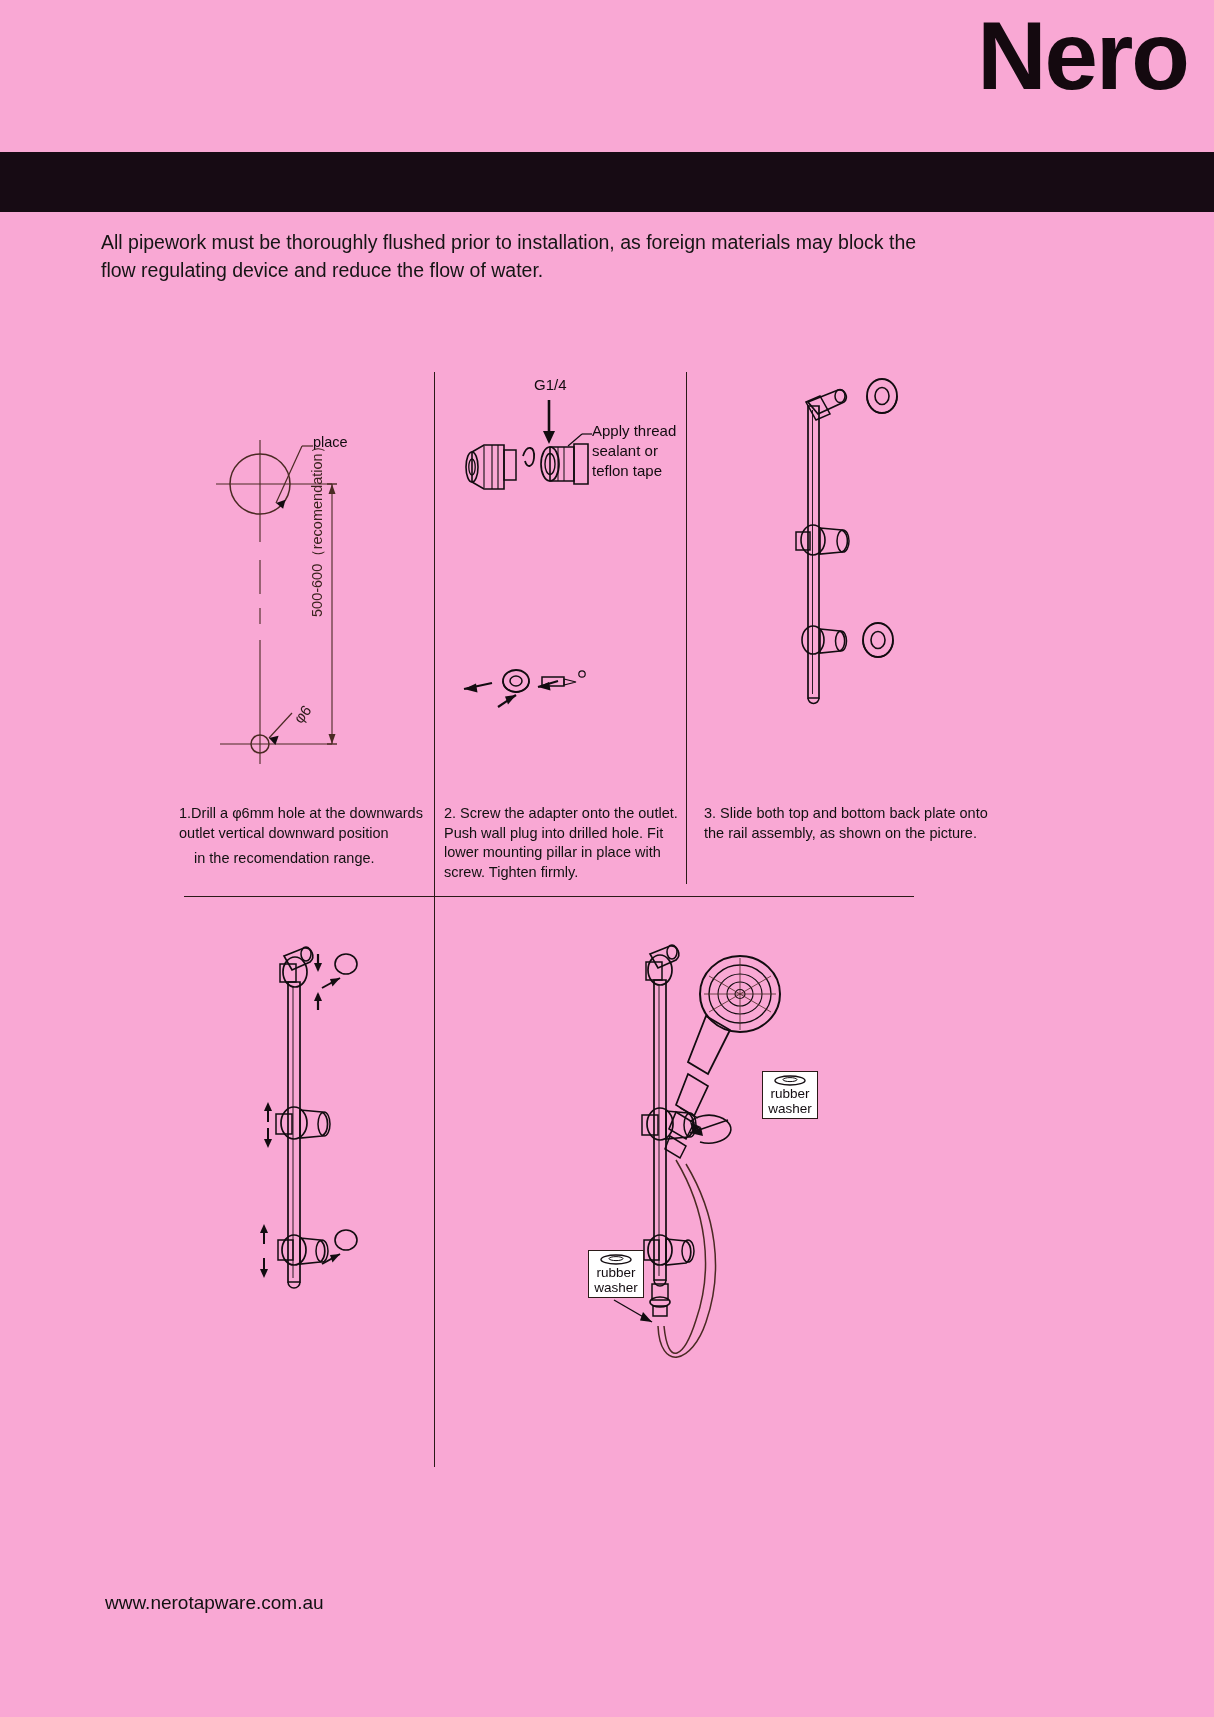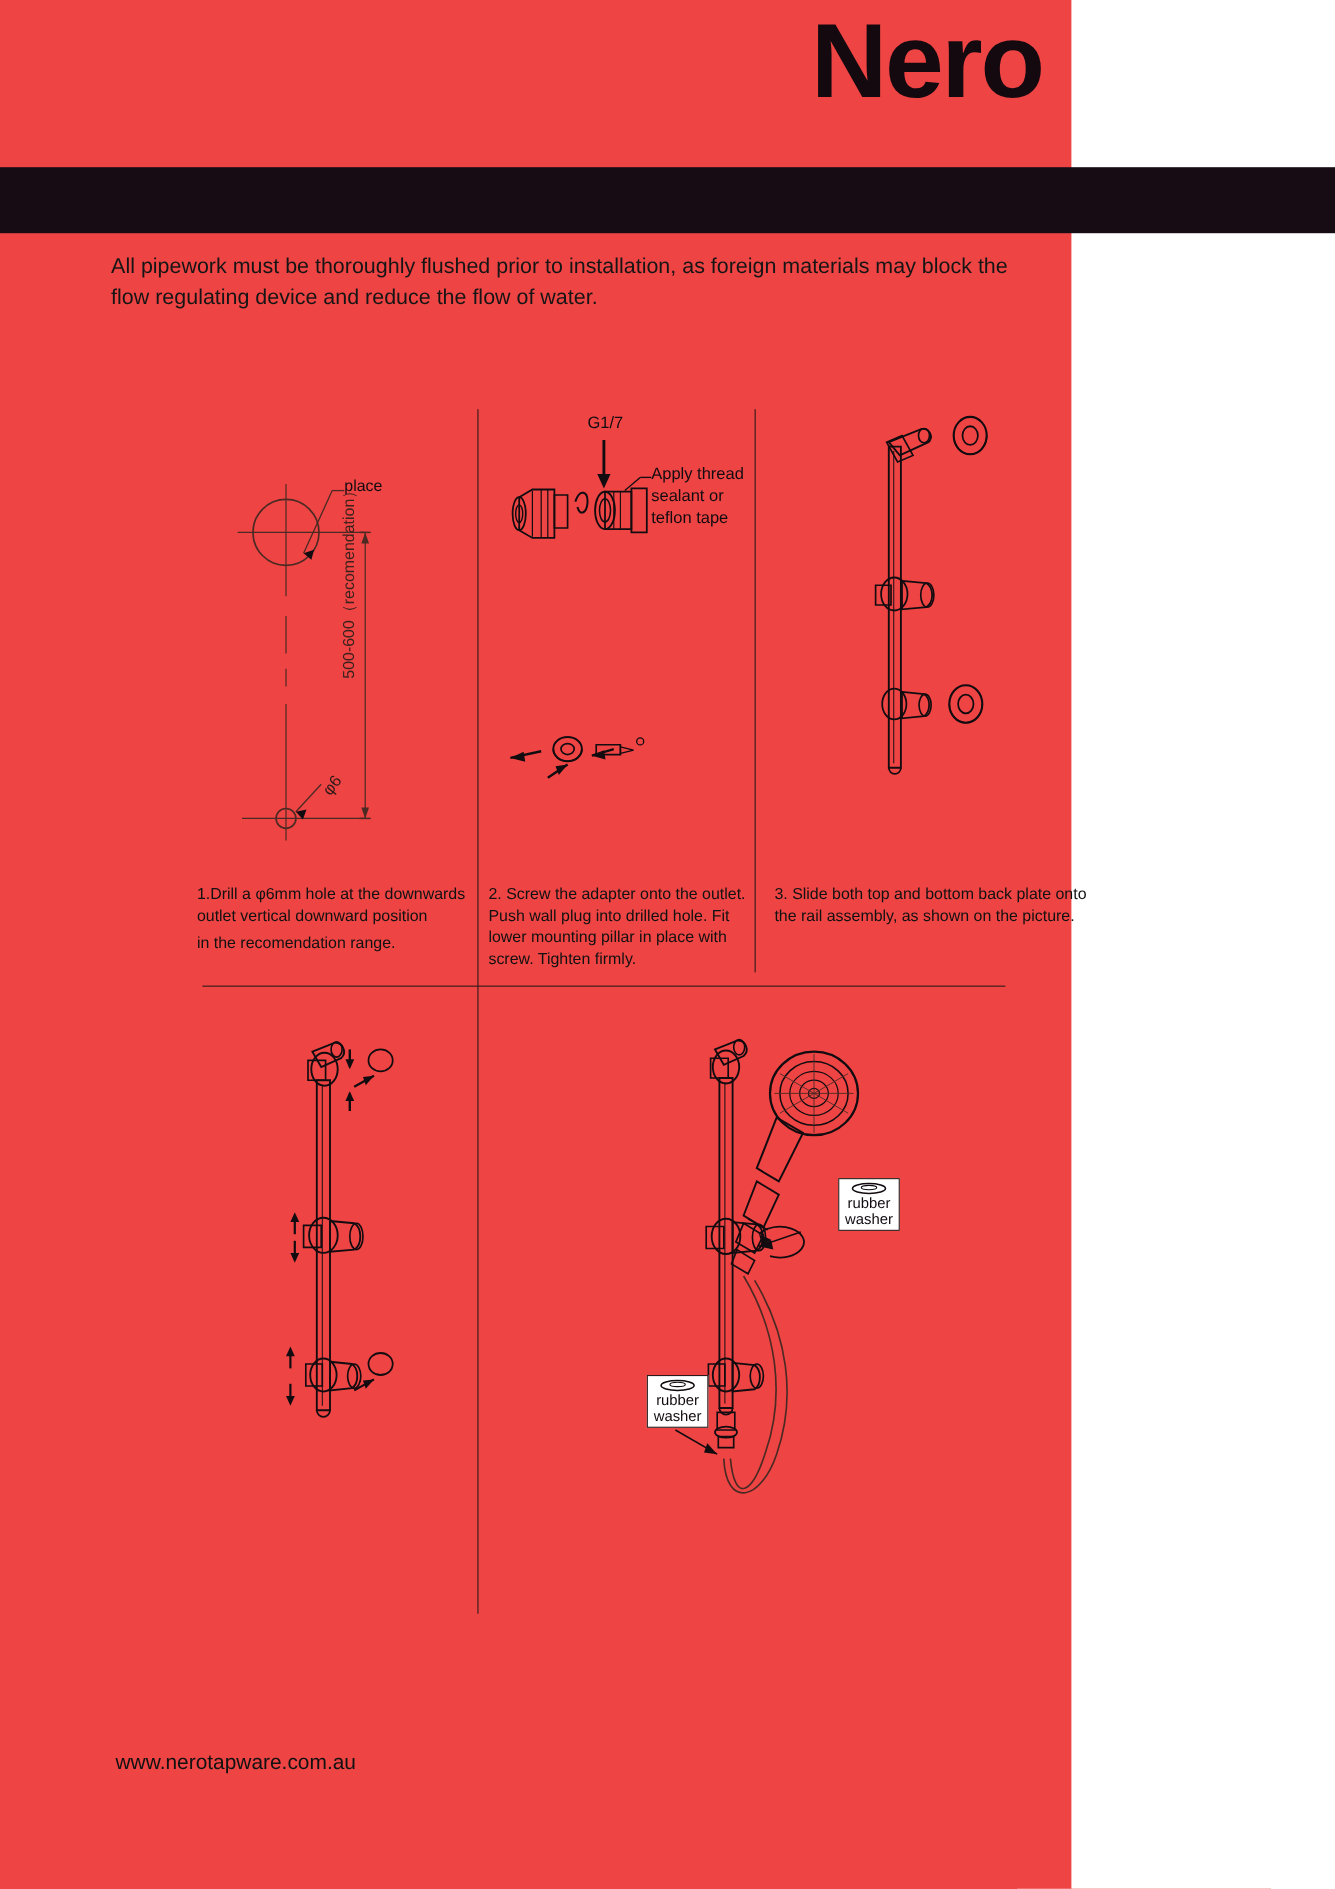--- a/index.html
+++ b/index.html
@@ -5,21 +5,21 @@
   * { box-sizing: border-box; }
   html, body { margin:0; padding:0; }
   body {
     width: 1214px; height: 1717px;
     background: #ffffff;
     font-family: "Liberation Sans", sans-serif;
     color: #1a1a1a;
     position: relative;
     overflow: hidden;
   }
-  .page { position: relative; width:974px; height:1717px; background:#ef4444; }
+  .page { position: relative; width:1214px; height:1717px; background:#f9a8d4; }
 
   
   .brand {
     position:absolute; right:26px; top:8px;
     font-family:"Liberation Sans", sans-serif;
     font-weight:700; font-size:96px; line-height:1;
     letter-spacing:-2px; color:#14090f;
   }
   .banner {
     position:absolute; left:0; top:152px; width:1214px; height:60px;
@@ -115,21 +115,21 @@
 
         <div style="position:absolute; left:128px; top:245px; font-size:14.5px; color:#3a221d;
                     transform:rotate(-90deg); transform-origin:0 0; white-space:nowrap;">500-600（recomendation）</div>
 
         <div style="position:absolute; left:110px; top:344px; font-size:15px; color:#2b1a18;
                     transform:rotate(-52deg); transform-origin:0 0; white-space:nowrap;">φ6</div>
       </div>
       <div class="caption" style="left:-1px; top:432px; width:262px;">
         <div>1.Drill a φ6mm hole at the downwards</div>
         <div>outlet vertical downward position</div>
-        <div style="margin-top:6px;">in the recomendation range.</div>
+        <div style="margin-top:6px;margin-left:15px;">in the recomendation range.</div>
       </div>
     </div>
 
     <div class="cell" style="left:446px; top:0px; width:240px; height:520px;">
       <div class="figure" style="left:0; top:0;">
         <svg width="240" height="400" viewBox="0 0 240 400">
 
           <line x1="103" y1="28" x2="103" y2="62" class="lnk" stroke-width="2.6"></line>
           <path d="M103 72 l-6 -13 h12 z" fill="#120c10"></path>
 
@@ -170,21 +170,21 @@
             <path d="M70 38 l-11 1.5 l3 8 z" fill="#120c10"></path>
 
             <path d="M96 20 l22 0 l0 9 l-22 0 z" class="lnk" stroke-width="1.5" fill="#1c1214"></path>
             <path d="M118 22 l12 3 l-12 3 z" class="lnk" stroke-width="1.2" fill="#1c1214"></path>
             <circle cx="136" cy="17" r="3.2" class="lnk" stroke-width="1.2" fill="#fff"></circle>
 
             <line x1="92" y1="30" x2="112" y2="24" class="lnk" stroke-width="2.2"></line>
             <path d="M92 30 l11 -5 l1.5 8.4 z" fill="#120c10"></path>
           </g>
         </svg>
-        <div style="position:absolute; left:88px; top:4px; font-size:15px; color:#120c10;">G1/7</div>
+        <div style="position:absolute; left:88px; top:4px; font-size:15px; color:#120c10;">G1/4</div>
         <div style="position:absolute; left:146px; top:49px; font-size:15px; line-height:20px; color:#120c10;">
           <div>Apply thread</div>
           <div>sealant or</div>
           <div>teflon tape</div>
         </div>
       </div>
       <div class="caption" style="left:-2px; top:432px; width:248px;">
         <div>2. Screw the adapter onto the outlet.</div>
         <div>Push wall plug into drilled hole. Fit</div>
         <div>lower mounting pillar in place with</div>

